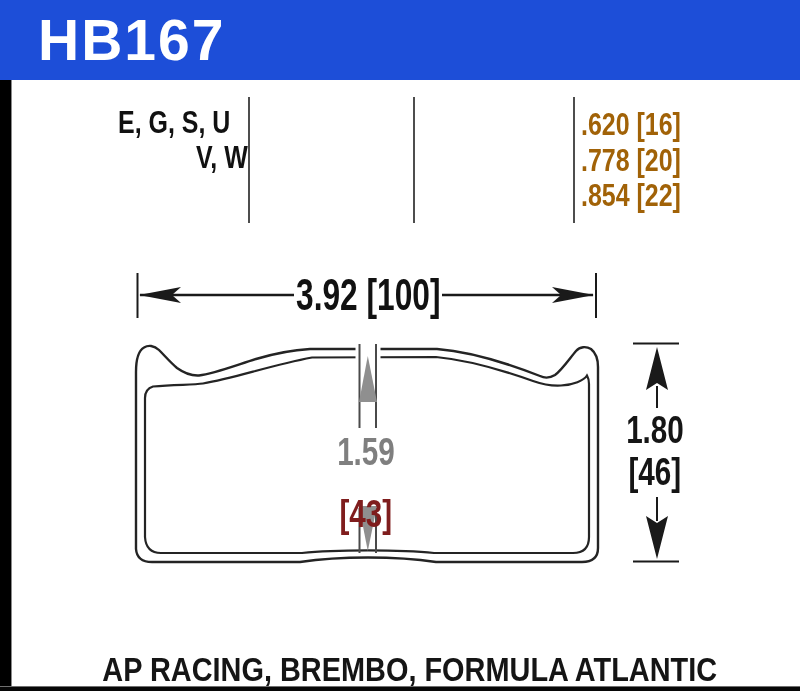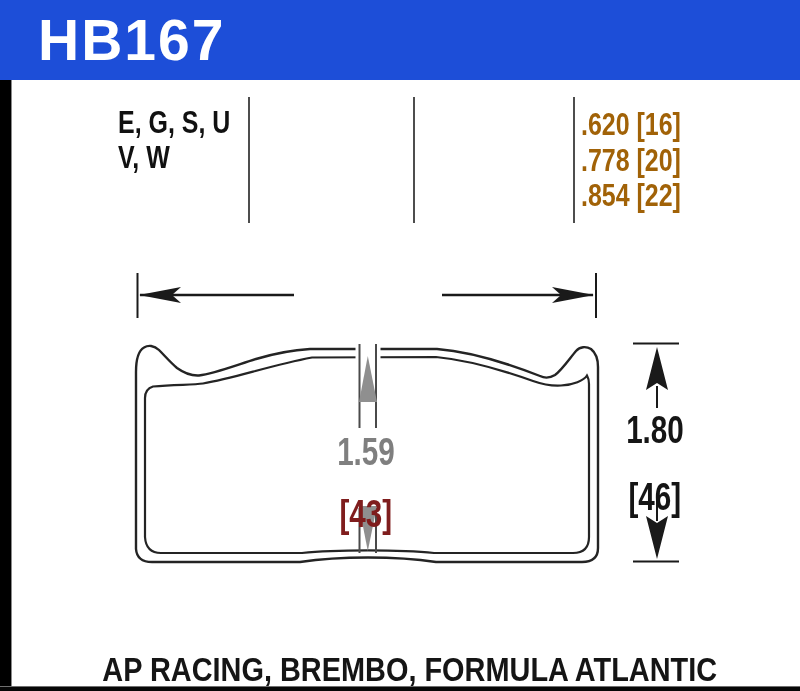--- a/index.html
+++ b/index.html
@@ -11,33 +11,33 @@
   
   #topbar{position:absolute;left:0;top:0;width:800px;height:80px;background:#1d4ed8;display:flex;align-items:center;}
   #part-number{color:#ffffff;font-size:57px;font-weight:700;letter-spacing:2px;margin-left:38px;line-height:1;}
   
   #left-strip{position:absolute;left:0;top:80px;width:11px;height:611px;background:#000000;border-right:1px solid #8a8a8a;}
   #bottom-strip{position:absolute;left:0;top:686px;width:800px;height:5px;background:#070707;border-top:1px solid #6f6f6f;}
   
   .cond{display:inline-block;transform:scaleX(0.78);transform-origin:left center;white-space:nowrap;}
   .cond-c{display:inline-block;transform:scaleX(0.72);transform-origin:center center;white-space:nowrap;}
   
-  #compound-codes{position:absolute;left:118px;top:105px;font-size:32px;font-weight:700;line-height:35px;color:#111;}
+  #compound-codes{position:absolute;left:118px;top:105px;font-size:32px;font-weight:700;line-height:35px;color:#111;text-align:right;}
   .divider{position:absolute;top:97px;width:2px;height:126px;background:#4d4d4d;}
   #divider-1{left:248px;} #divider-2{left:413px;} #divider-3{left:573px;}
   #thickness-values{position:absolute;left:581px;top:107px;font-size:32px;font-weight:700;line-height:35.5px;color:#a16207;}
   
   #width-label{position:absolute;left:248px;top:272px;width:240px;text-align:center;font-size:44px;font-weight:700;line-height:46px;color:#111;}
   
   .dim-label{position:absolute;width:160px;text-align:center;font-size:38px;font-weight:700;line-height:38px;}
   .dim-label .cond-c{transform:scaleX(0.78);}
   #inner-h-in{left:286px;top:433px;color:#7f7f7f;}
   #inner-h-mm{left:286px;top:471px;color:#7f1d1d;margin-top:24px;}
   #overall-h-in{left:575px;top:411px;color:#151515;}
-  #overall-h-mm{left:575px;top:478px;color:#151515;}
+  #overall-h-mm{left:575px;top:453px;color:#151515;}
   
   #applications{position:absolute;left:20px;top:650px;width:780px;text-align:center;font-size:34px;font-weight:700;color:#151515;}
   #applications .cond-c{transform:scaleX(0.85);}
   svg{position:absolute;left:0;top:0;}
 </style>
 </head>
 <body>
 
 <div id="sheet">
 
@@ -95,20 +95,23 @@
     <g stroke="#1a1a1a" fill="#1a1a1a">
       <line x1="633" y1="343.5" x2="679" y2="343.5" stroke-width="2"></line>
       <line x1="633" y1="561.5" x2="679" y2="561.5" stroke-width="2"></line>
       <line x1="657" y1="386" x2="657" y2="408" stroke-width="2"></line>
       <line x1="657" y1="497" x2="657" y2="521" stroke-width="2"></line>
       <polygon points="657,347 646,390 657,383 668,390" stroke="none"></polygon>
       <polygon points="657,559 646,516 657,523 668,516" stroke="none"></polygon>
     </g>
   </svg>
 
+  <div id="width-label">
+    <span class="cond-c">3.92 [100]</span>
+  </div>
   <div id="inner-h-in" class="dim-label">
     <span class="cond-c">1.59</span>
   </div>
   <div id="inner-h-mm" class="dim-label">
     <span class="cond-c">[43]</span>
   </div>
   <div id="overall-h-in" class="dim-label">
     <span class="cond-c">1.80</span>
   </div>
   <div id="overall-h-mm" class="dim-label">

